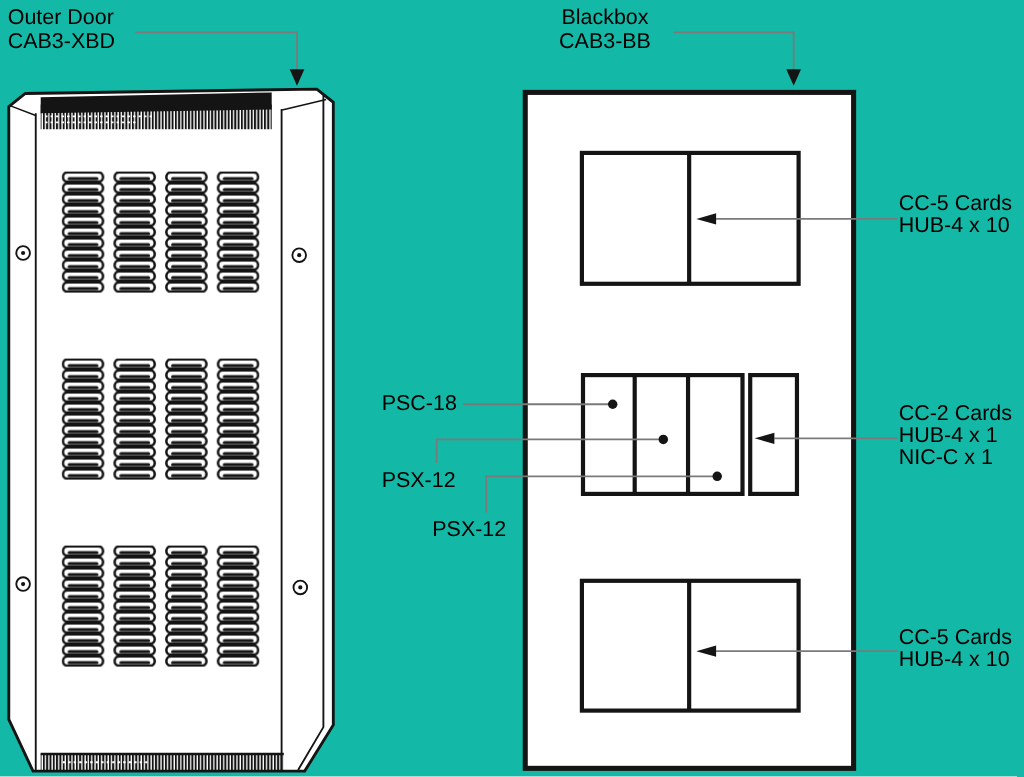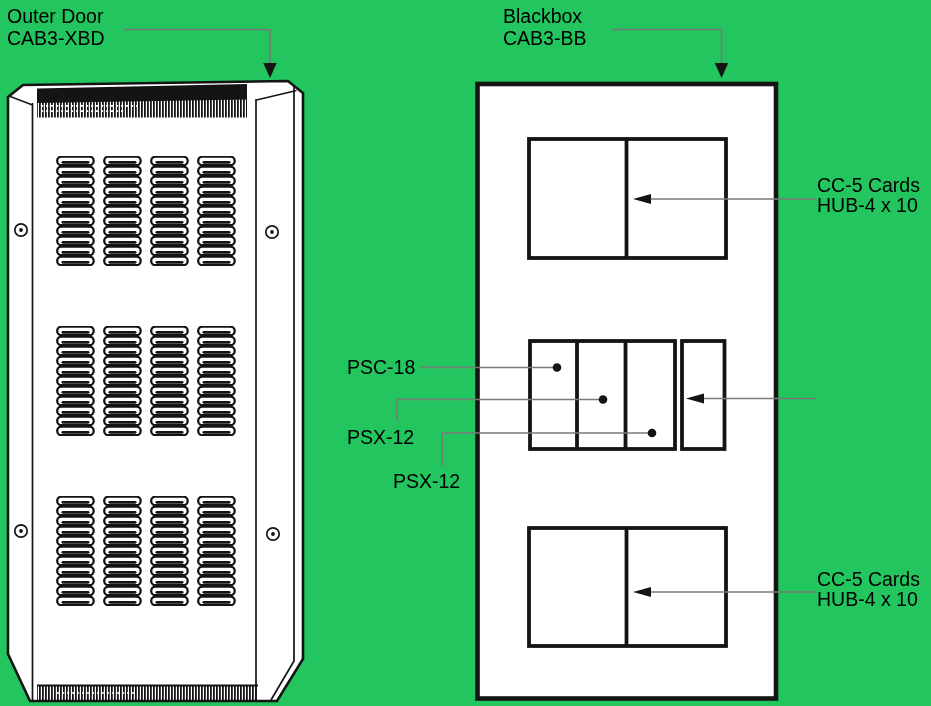--- a/index.html
+++ b/index.html
@@ -1,32 +1,32 @@
 <!DOCTYPE html>
 <html><head>
 <meta charset="utf-8">
 <style>
   html,body{margin:0;padding:0;background:#fff;}
   .stage{
     position:relative;
     width:931px;height:706px;
-    background:#22c55e;
+    background:#14b8a6;
     font-family:"Liberation Sans",sans-serif;
     overflow:hidden;
   }
   .stage svg{position:absolute;left:0;top:0;}
   .lbl{
     position:absolute;
     font-size:19.5px;
     line-height:20px;
     color:#000;
     white-space:nowrap;
   }
   .lbl.two{line-height:22px;}
-  .lbl.center{}
+  .lbl.center{text-align:center;}
 </style>
 </head>
 <body>
 
 <div class="stage">
 
   <svg width="931" height="706" viewBox="0 0 931 706">
     <defs>
 
       <pattern id="vstr" width="3" height="24" patternUnits="userSpaceOnUse">
@@ -140,19 +140,24 @@
 
   <div class="lbl" style="left:347px;top:357px">PSC-18</div>
   <div class="lbl" style="left:347px;top:427px">PSX-12</div>
   <div class="lbl" style="left:393px;top:471px">PSX-12</div>
 
   <div class="lbl" style="left:817px;top:175px">
     <div>CC-5 Cards</div>
     <div>HUB-4 x 10</div>
   </div>
 
+  <div class="lbl" style="left:817px;top:366px">
+    <div>CC-2 Cards</div>
+    <div>HUB-4 x 1</div>
+    <div>NIC-C x 1</div>
+  </div>
 
   <div class="lbl" style="left:817px;top:569px">
     <div>CC-5 Cards</div>
     <div>HUB-4 x 10</div>
   </div>
 
 </div>
 
 </body></html>

